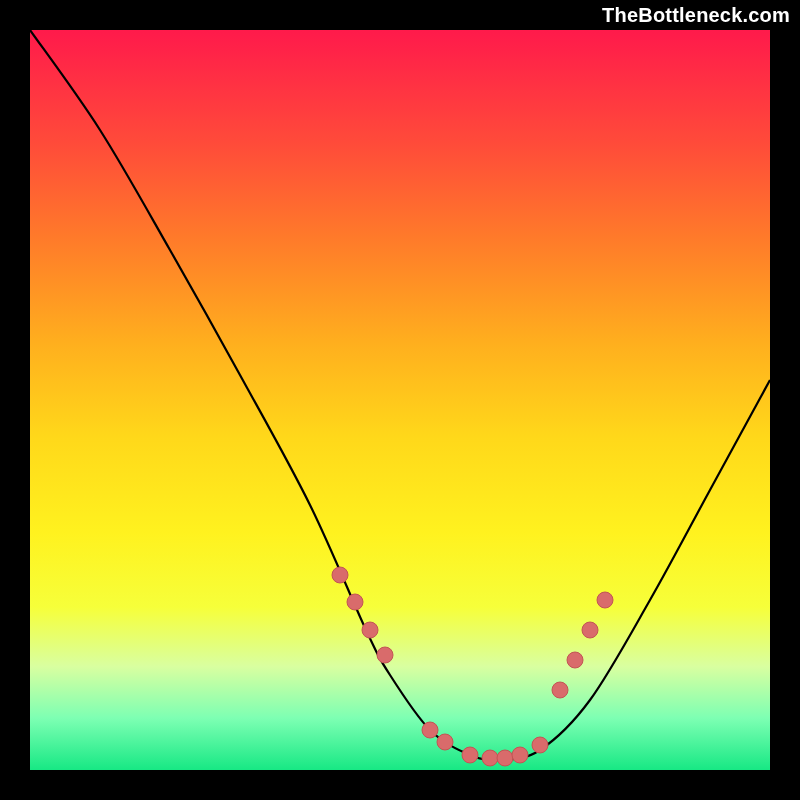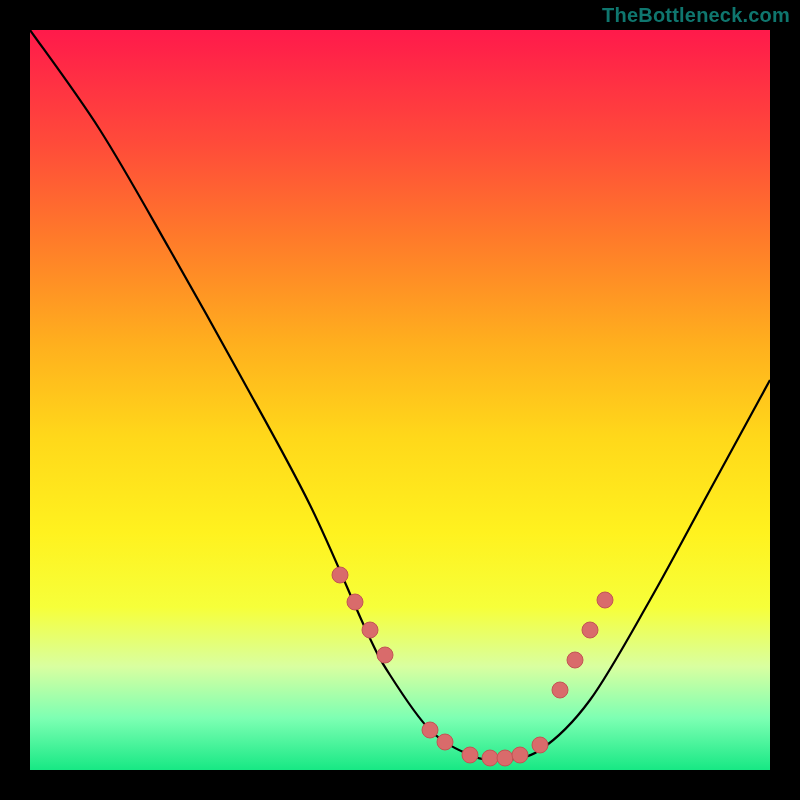--- a/index.html
+++ b/index.html
@@ -16,21 +16,21 @@
     top: 0;
     left: 0;
     width: 800px;
     height: 800px;
     background: #000;
   }
   .watermark {
     position: absolute;
     top: 4px;
     right: 10px;
-    color: #0f766e;
+    color: #ffffff;
     font-size: 20px;
     font-weight: 600;
     letter-spacing: 0.2px;
   }
   .plot-area {
     position: absolute;
     left: 30px;
     top: 30px;
     width: 740px;
     height: 740px;

